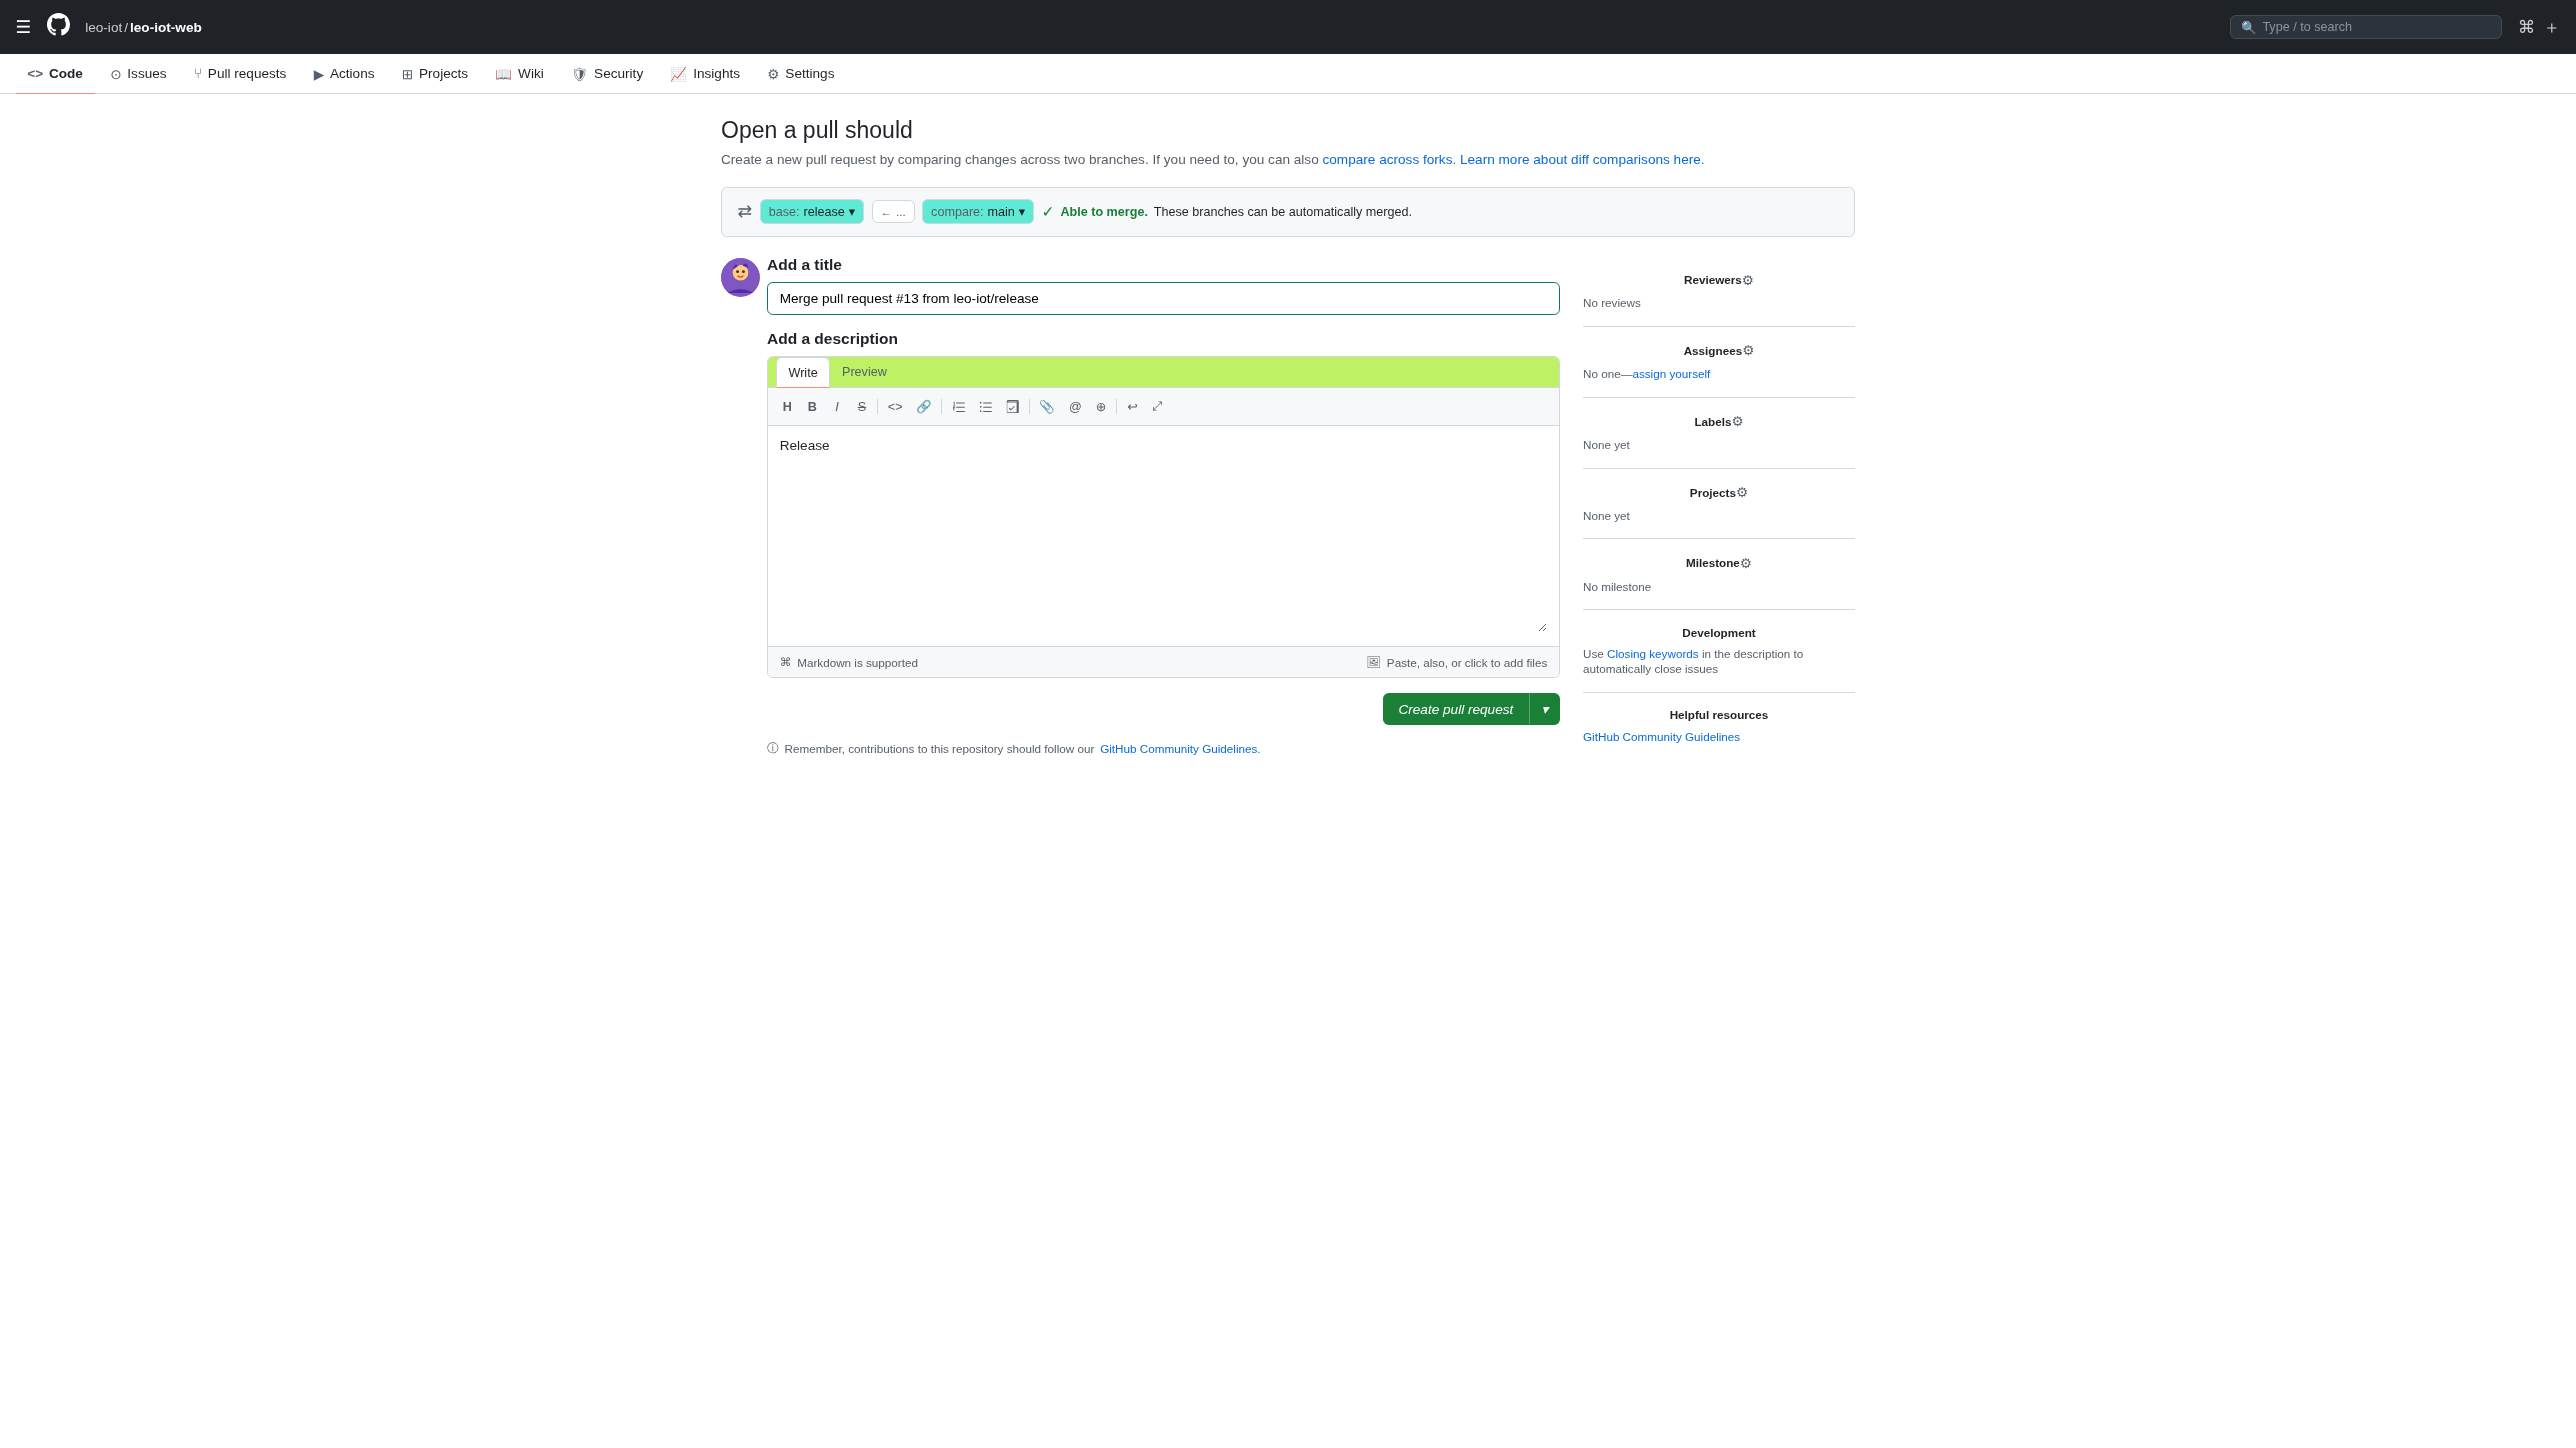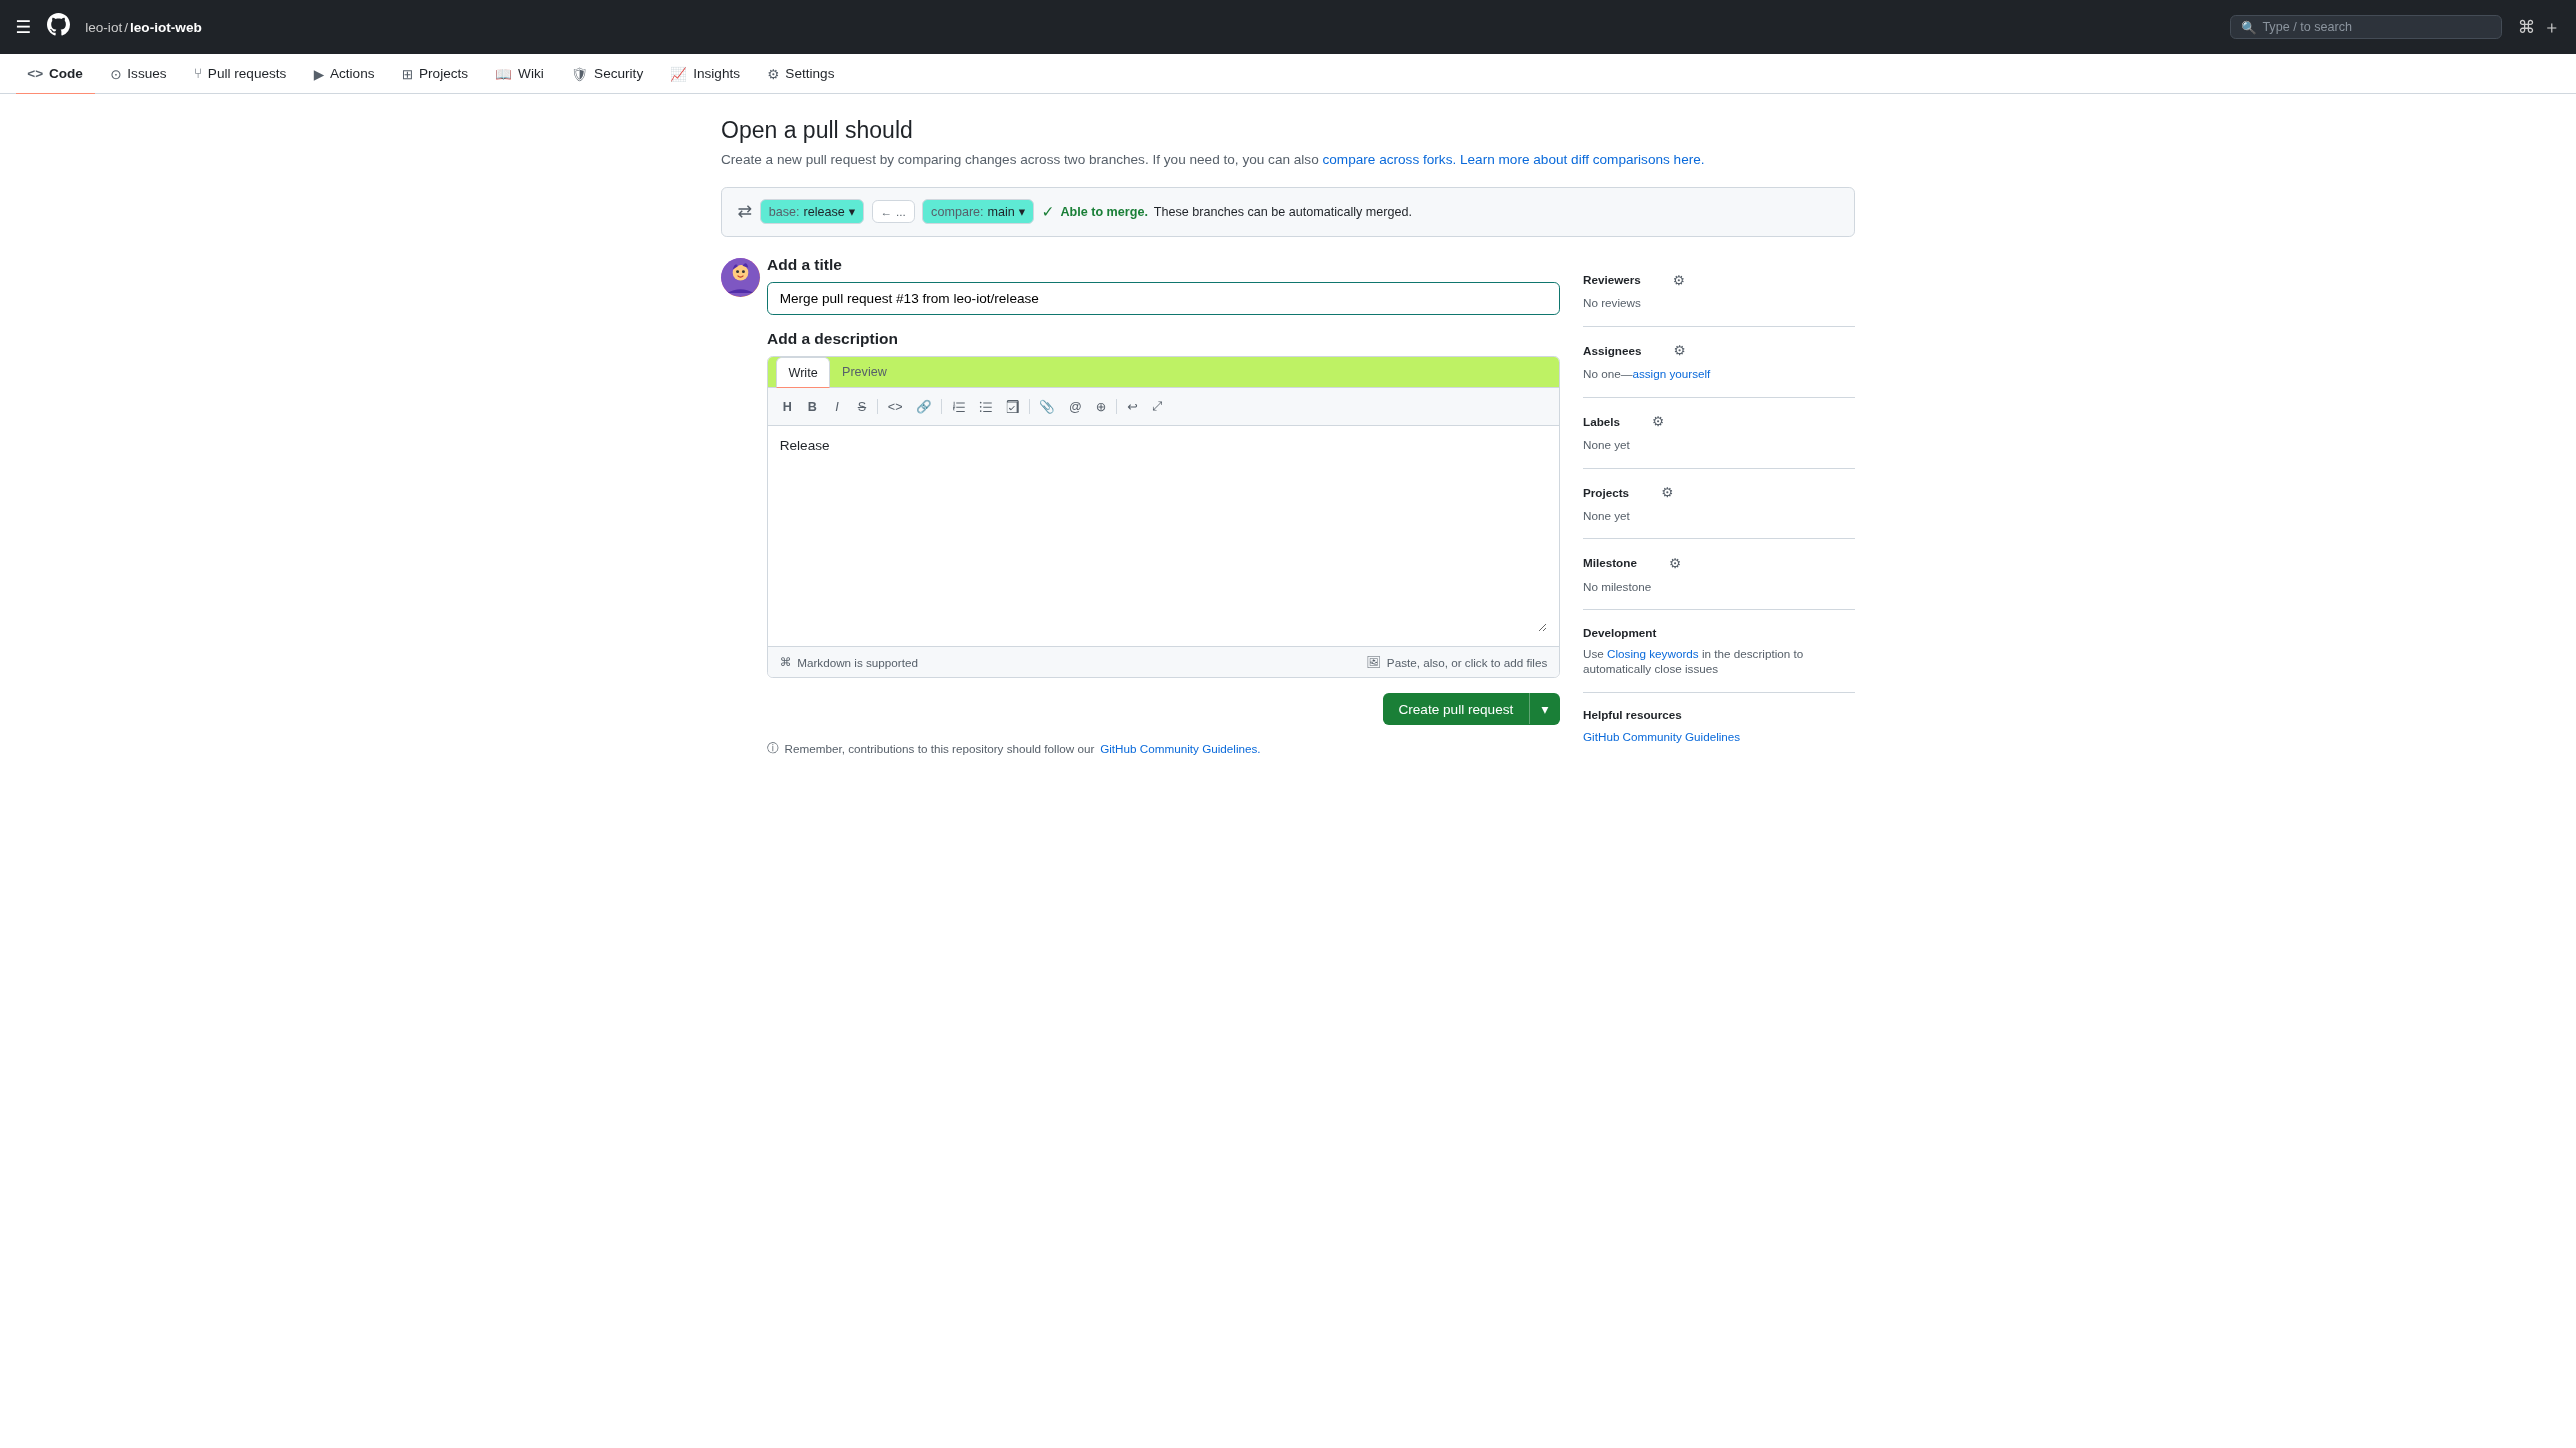--- a/index.html
+++ b/index.html
@@ -62,33 +62,33 @@
     .toolbar-btn { padding: 3.9px 5.8px; background: none; border: none; cursor: pointer; border-radius: 3.9px; color: #57606a; font-size: 12.6px; display: inline-flex; align-items: center; justify-content: center; min-width: 23px; height: 25px; }
     .toolbar-sep { width: 1px; height: 15.5px; background: #d0d7de; margin: 0 1.9px; }
     .editor-body { padding: 11.7px; background: #fff; min-height: 194px; }
     .editor-textarea { width: 100%; min-height: 194px; border: none; outline: none; font-size: 13.6px; font-family: inherit; resize: vertical; color: #1f2328; }
     .editor-footer { display: flex; align-items: center; justify-content: space-between; padding: 7.8px 11.7px; background: #f6f8fa; border-top: 1px solid #d0d7de; font-size: 11.7px; color: #57606a; }
     .editor-footer-left { display: flex; align-items: center; gap: 5.8px; }
     .editor-footer-right { display: flex; align-items: center; gap: 5.8px; }
 
     
     .submit-area { display: flex; justify-content: flex-end; margin-top: 15.5px; }
-    .create-pr-btn { display: flex; align-items: center; background: #1a7f37; color: #fff; border: none; border-radius: 5.8px; font-size: 13.6px; font-weight: 500; cursor: pointer; overflow: hidden; }
+    .create-pr-btn { display: flex; align-items: center; background: #1a7f37; color: #fff; border: none; border-radius: 5.8px; font-size: 13.6px; font-weight: 500; cursor: pointer; overflow: hidden; font-style: italic; }
     .create-pr-main { padding: 7.8px 15.5px; }
     .create-pr-sep { width: 1px; height: 100%; background: rgba(255,255,255,0.3); margin: 0; align-self: stretch; }
     .create-pr-arrow { padding: 7.8px 11.7px; display: flex; align-items: center; }
 
     
     .footer-note { display: flex; align-items: center; gap: 5.8px; margin-top: 15.5px; font-size: 11.7px; color: #57606a; }
     .footer-note a { color: #0969da; text-decoration: none; }
 
     
     .sidebar-section { padding: 15.5px 0; border-bottom: 1px solid #d0d7de; }
     .sidebar-section:last-child { border-bottom: none; }
-    .sidebar-section-header { display: flex; align-items: center; justify-content: flex-start; margin-bottom: 7.8px; gap: 32px; }
+    .sidebar-section-header { display: flex; align-items: center; justify-content: center; margin-bottom: 7.8px; }
     .sidebar-section-title { font-size: 11.7px; font-weight: 600; color: #1f2328; }
     .sidebar-gear { color: #57606a; cursor: pointer; font-size: 13.6px; }
     .sidebar-value { font-size: 11.7px; color: #57606a; }
     .sidebar-link { font-size: 11.7px; color: #0969da; text-decoration: none; cursor: pointer; }
     .sidebar-text { font-size: 11.7px; color: #57606a; }
   </style>
 </head>
 <body>
 
 <div class="header">

